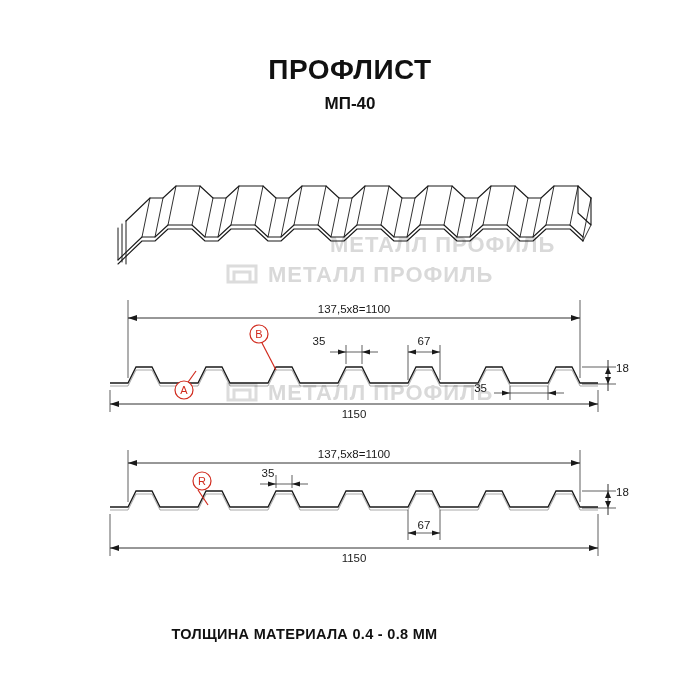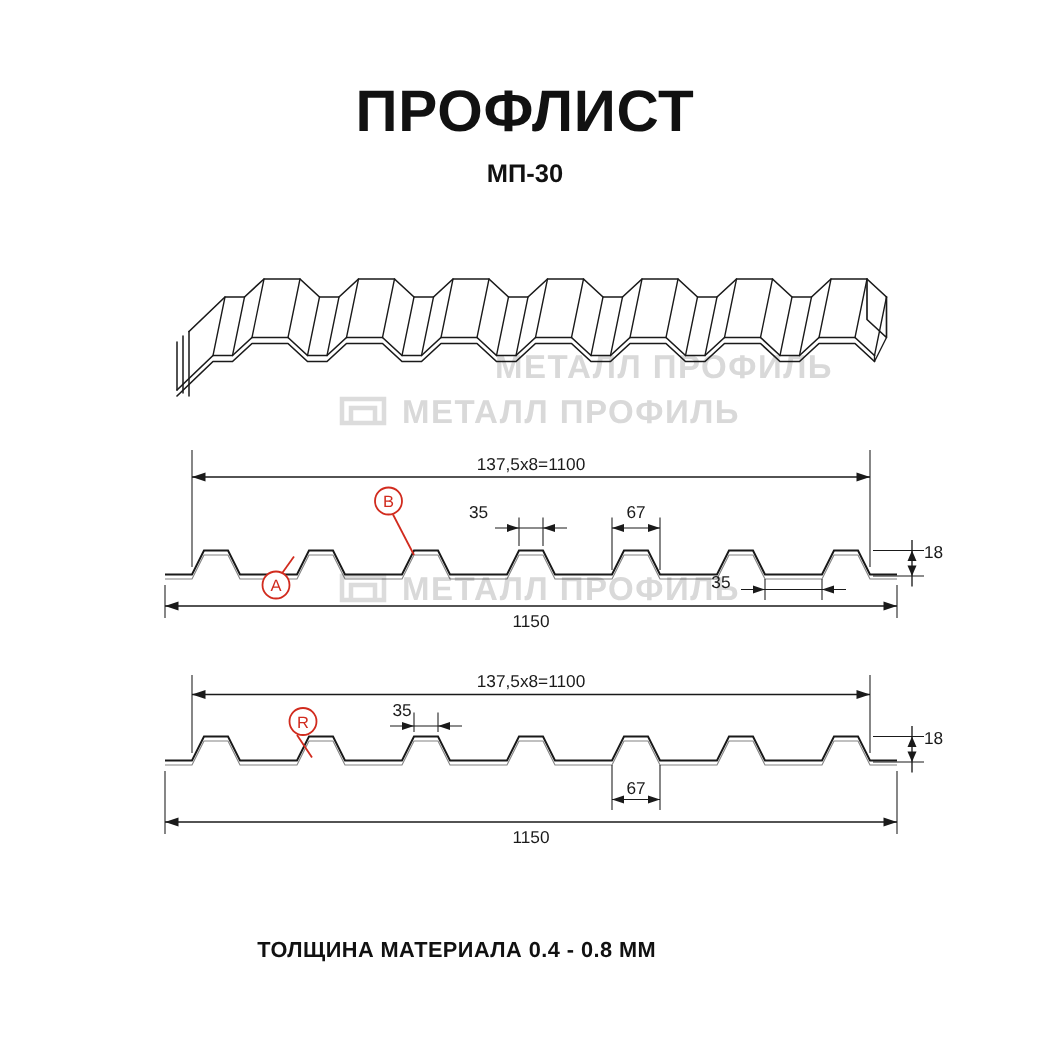--- a/index.html
+++ b/index.html
@@ -21,21 +21,21 @@
     height: 700px;
   }
   .title-block {
     position: absolute;
     top: 55px;
     left: 0;
     width: 700px;
     text-align: center;
   }
   .title {
-    font-size: 39px;
+    font-size: 28px;
     font-weight: bold;
     letter-spacing: 0.5px;
     color: #111111;
     line-height: 1.05;
   }
   .subtitle {
     margin-top: 10px;
     font-size: 17px;
     font-weight: bold;
     color: #111111;
@@ -64,21 +64,21 @@
     letter-spacing: 1px;
   }
 </style>
 </head>
 <body>
 
 <div class="page">
 
   <div class="title-block">
     <div class="title">ПРОФЛИСТ</div>
-    <div class="subtitle">МП-30</div>
+    <div class="subtitle">МП-40</div>
   </div>
 
   <svg class="drawing" width="700" height="700" viewBox="0 0 700 700">
 
     <g opacity="1">
 
       <g transform="translate(222,260)">
         <g fill="none" stroke="#dcdcdc" stroke-width="3">
           <path d="M6,22 L6,6 L34,6 L34,22 Z"></path>
           <path d="M12,22 L12,12 L28,12 L28,22"></path>

